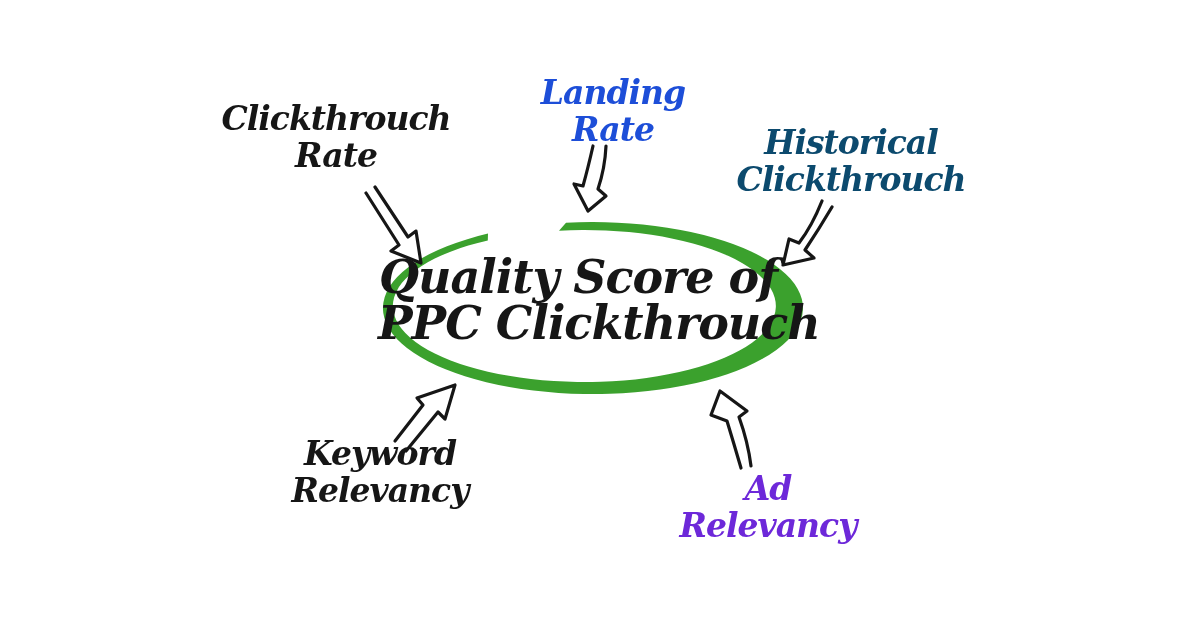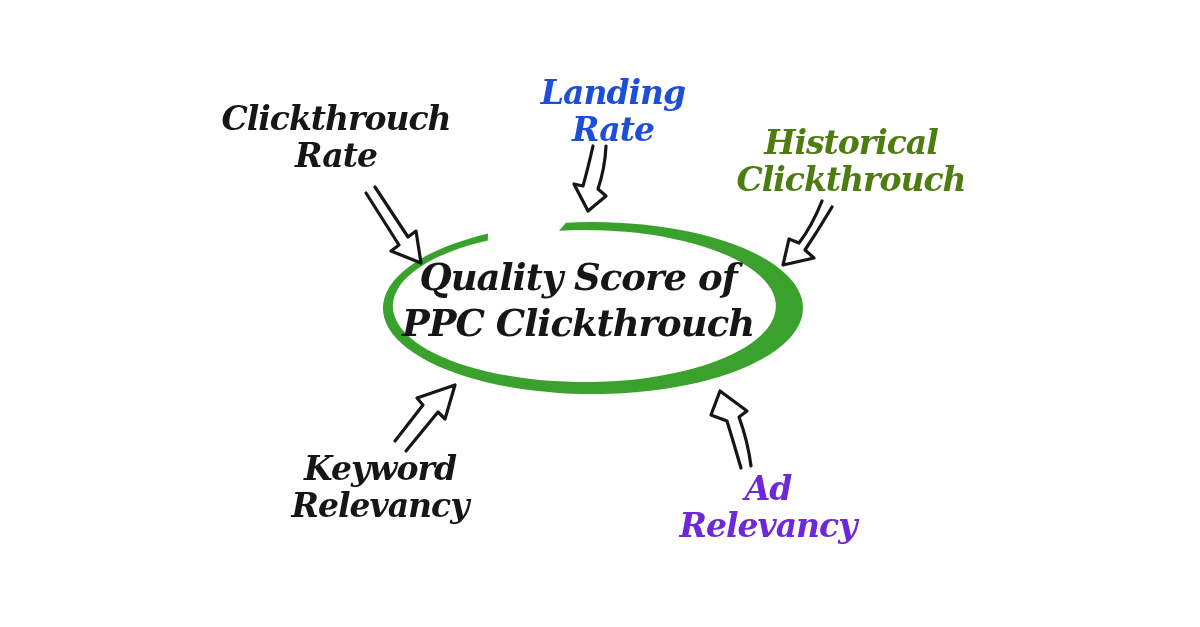--- a/index.html
+++ b/index.html
@@ -28,21 +28,21 @@
     font-style: italic;
     font-weight: bold;
     color: #161616;
     letter-spacing: -1px;
     line-height: 37px;
     font-size: 33px;
     white-space: nowrap;
   }
   .label div { text-align: center; }
   .center-label {
-    font-size: 37px;
+    font-size: 46px;
     line-height: 46px;
     letter-spacing: -1px;
   }
   .arrow {
     fill: #ffffff;
     stroke-width: 3.2;
     stroke-linejoin: round;
     stroke-linecap: round;
   }
 </style>
@@ -78,26 +78,26 @@
   <div class="label" style="left: 186px; top: 100px; width: 300px; color: rgb(22, 22, 22);">
     <div>Clickthrouch</div>
     <div>Rate</div>
   </div>
 
   <div class="label" style="left: 488px; top: 74px; width: 250px; color: #1d4ed8;">
     <div>Landing</div>
     <div>Rate</div>
   </div>
 
-  <div class="label" style="left: 701px; top: 124px; width: 300px; color: #4d7c0f;">
+  <div class="label" style="left: 701px; top: 124px; width: 300px; color: #0c4a6e;">
     <div>Historical</div>
     <div>Clickthrouch</div>
   </div>
 
-  <div class="label" style="left: 230px; top: 450px; width: 300px; color: rgb(22, 22, 22);">
+  <div class="label" style="left: 230px; top: 435px; width: 300px; color: rgb(22, 22, 22);">
     <div>Keyword</div>
     <div>Relevancy</div>
   </div>
 
   <div class="label" style="left: 618px; top: 470px; width: 300px; color: #6d28d9;">
     <div>Ad</div>
     <div>Relevancy</div>
   </div>
 
 </div>

